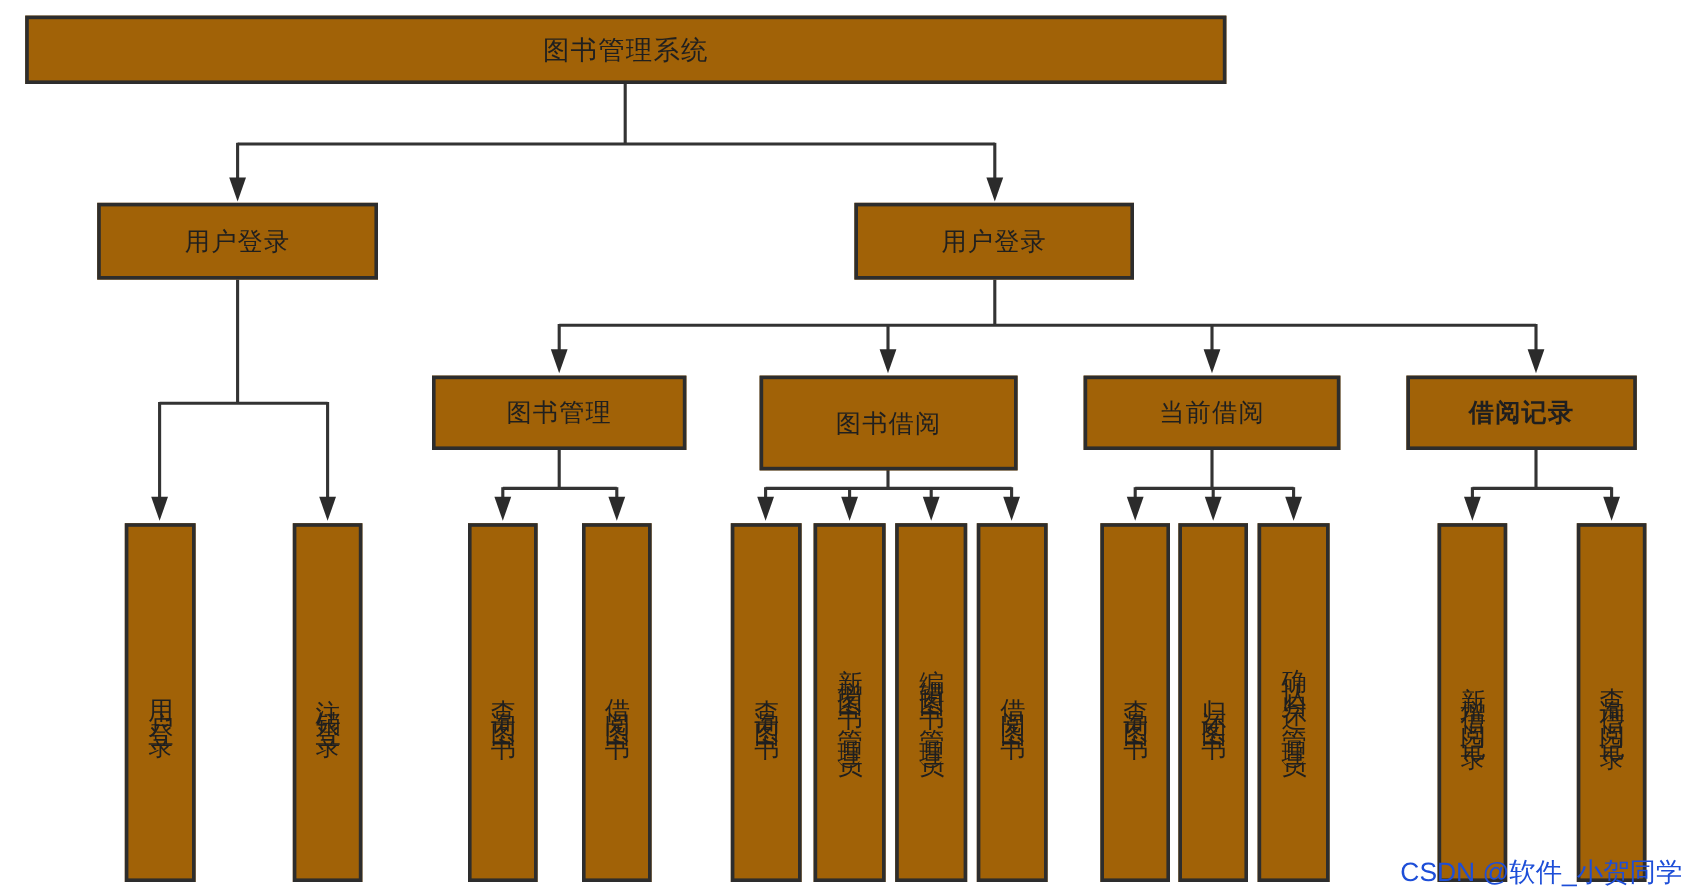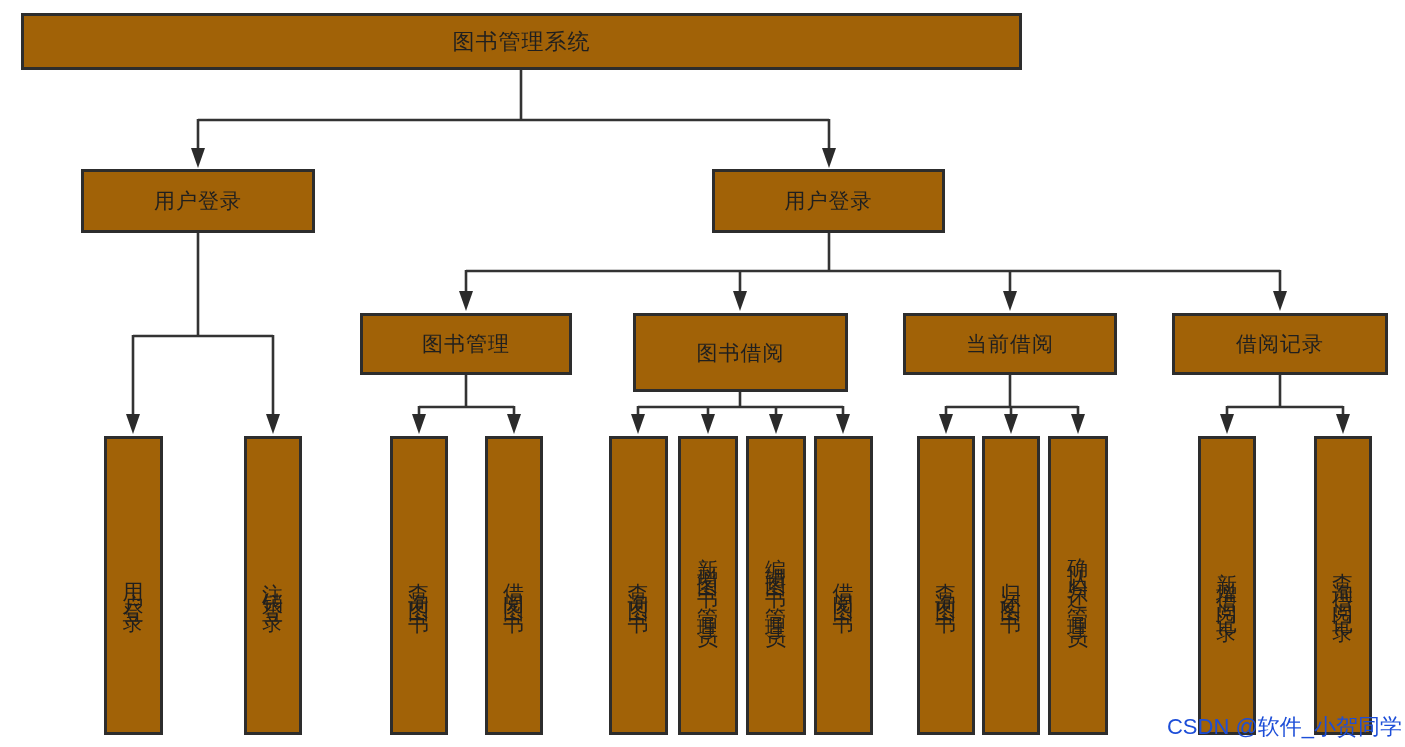--- a/index.html
+++ b/index.html
@@ -100,21 +100,21 @@
   </svg>
 
   <div class="node hbox root" style="left:21px;top:13px;width:1001px;height:57px;">图书管理系统</div>
 
   <div class="node hbox" style="left:81px;top:169px;width:234px;height:64px;">用户登录</div>
   <div class="node hbox" style="left:712px;top:169px;width:233px;height:64px;">用户登录</div>
 
   <div class="node hbox" style="left:360px;top:313px;width:212px;height:62px;">图书管理</div>
   <div class="node hbox" style="left:633px;top:313px;width:215px;height:79px;">图书借阅</div>
   <div class="node hbox" style="left:903px;top:313px;width:214px;height:62px;">当前借阅</div>
-  <div class="node hbox" style="left:1172px;top:313px;width:216px;height:62px;">借阅记录</div>
+  <div class="node hbox" style="left:1172px;top:313px;width:192px;height:62px;font-weight:bold;">借阅记录</div>
 
   <div class="node vbox" style="left:104px;top:436px;width:59px;height:299px;">用户登录</div>
   <div class="node vbox" style="left:244px;top:436px;width:58px;height:299px;">注销登录</div>
 
   <div class="node vbox" style="left:390px;top:436px;width:58px;height:299px;">查询图书</div>
   <div class="node vbox" style="left:485px;top:436px;width:58px;height:299px;">借阅图书</div>
 
   <div class="node vbox" style="left:609px;top:436px;width:59px;height:299px;">查询图书</div>
   <div class="node vbox" style="left:678px;top:436px;width:60px;height:299px;">新增图书（管理员）</div>
   <div class="node vbox" style="left:746px;top:436px;width:60px;height:299px;">编辑图书（管理员）</div>

